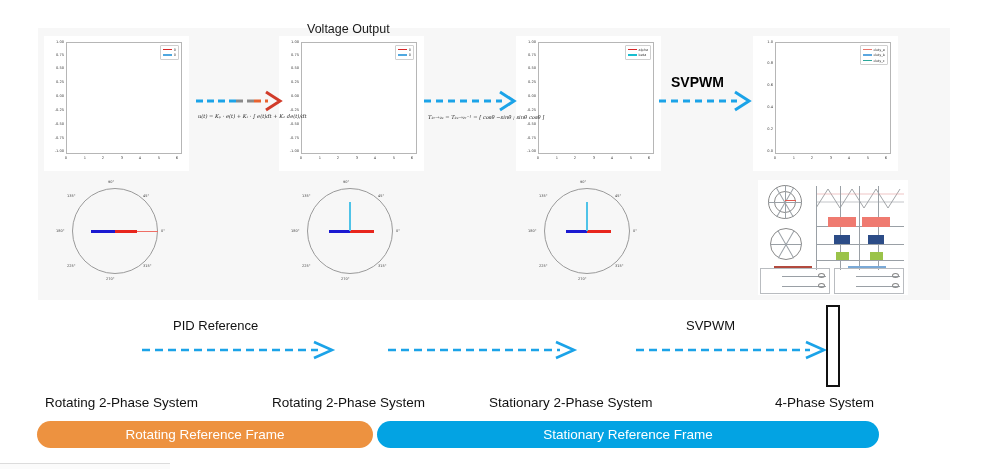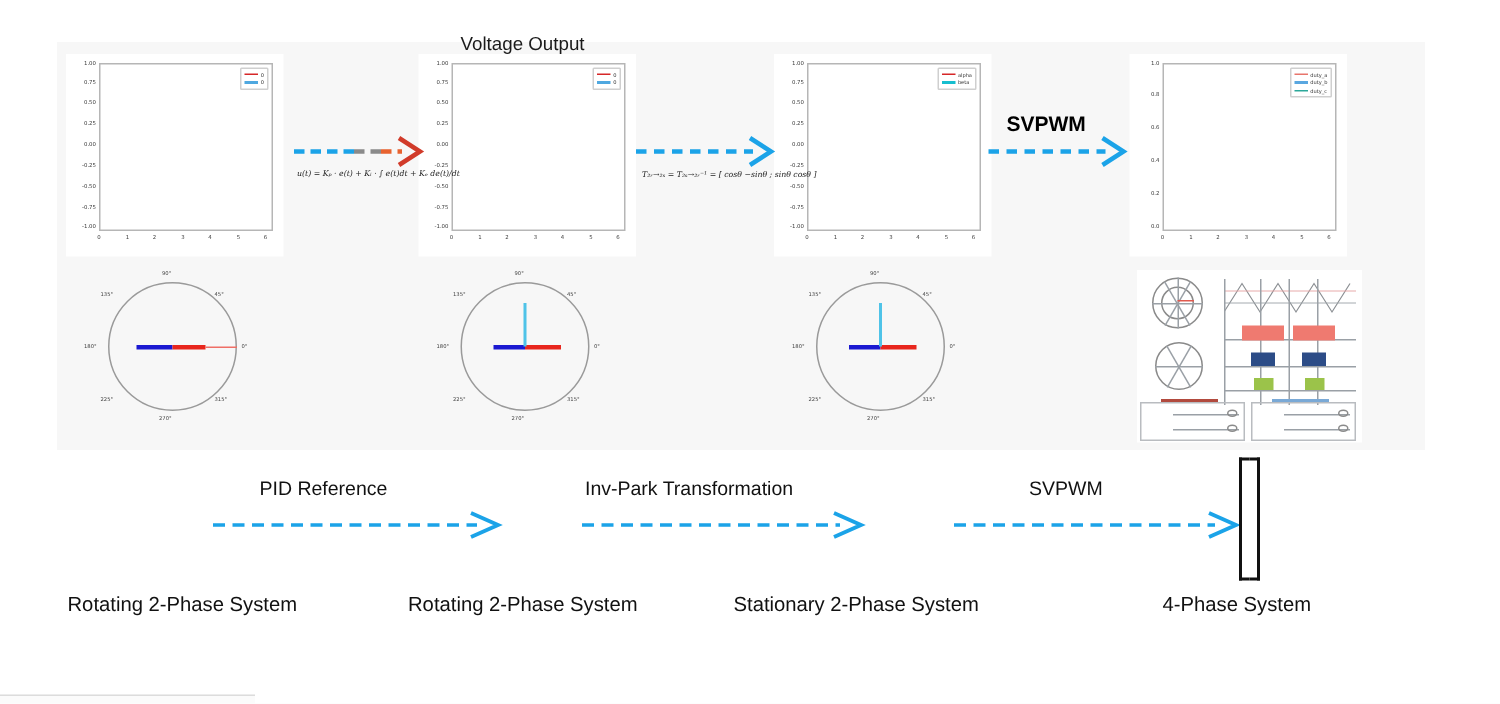--- a/index.html
+++ b/index.html
@@ -450,21 +450,20 @@
 
   <div class="flow-label" style="left:173px; top:318px;">PID Reference</div>
   <div class="arrow-wrap" style="left:142px; top:340px;">
     <svg class="arrow-svg" width="192" height="20" viewBox="0 0 192 20">
       <line x1="0" y1="10" x2="176" y2="10" stroke="#1ba3e8" stroke-width="2.4" stroke-dasharray="8 5"></line>
       <path d="M172 2 L190 10 L172 18" fill="none" stroke="#1ba3e8" stroke-width="2.6"></path>
     </svg>
   </div>
 
 
-  <div class="flow-label" style="left:390px; top:318px;">Inv-Park Transformation</div>
   <div class="arrow-wrap" style="left:388px; top:340px;">
     <svg class="arrow-svg" width="188" height="20" viewBox="0 0 188 20">
       <line x1="0" y1="10" x2="172" y2="10" stroke="#1ba3e8" stroke-width="2.4" stroke-dasharray="8 5"></line>
       <path d="M168 2 L186 10 L168 18" fill="none" stroke="#1ba3e8" stroke-width="2.6"></path>
     </svg>
   </div>
 
 
   <div class="flow-label" style="left:686px; top:318px;">SVPWM</div>
   <div class="arrow-wrap" style="left:636px; top:340px;">
@@ -481,16 +480,22 @@
     <span class="bracket right">
         <i class="mid"></i>
       </span>
   </div>
 
   <div class="sys-label" style="left:45px; top:395px;">Rotating 2-Phase System</div>
   <div class="sys-label" style="left:272px; top:395px;">Rotating 2-Phase System</div>
   <div class="sys-label" style="left:489px; top:395px;">Stationary 2-Phase System</div>
   <div class="sys-label" style="left:775px; top:395px;">4-Phase System</div>
 
+  <div class="banner" style="left:37px; top:421px; width:336px; height:27px; background:#ed9240;">
+    <span>Rotating Reference Frame</span>
+  </div>
+  <div class="banner" style="left:377px; top:421px; width:502px; height:27px; background:#03a3e3;">
+    <span>Stationary Reference Frame</span>
+  </div>
 
   <div class="bottom-strip"></div>
 
 </div>
 
 </body></html>

